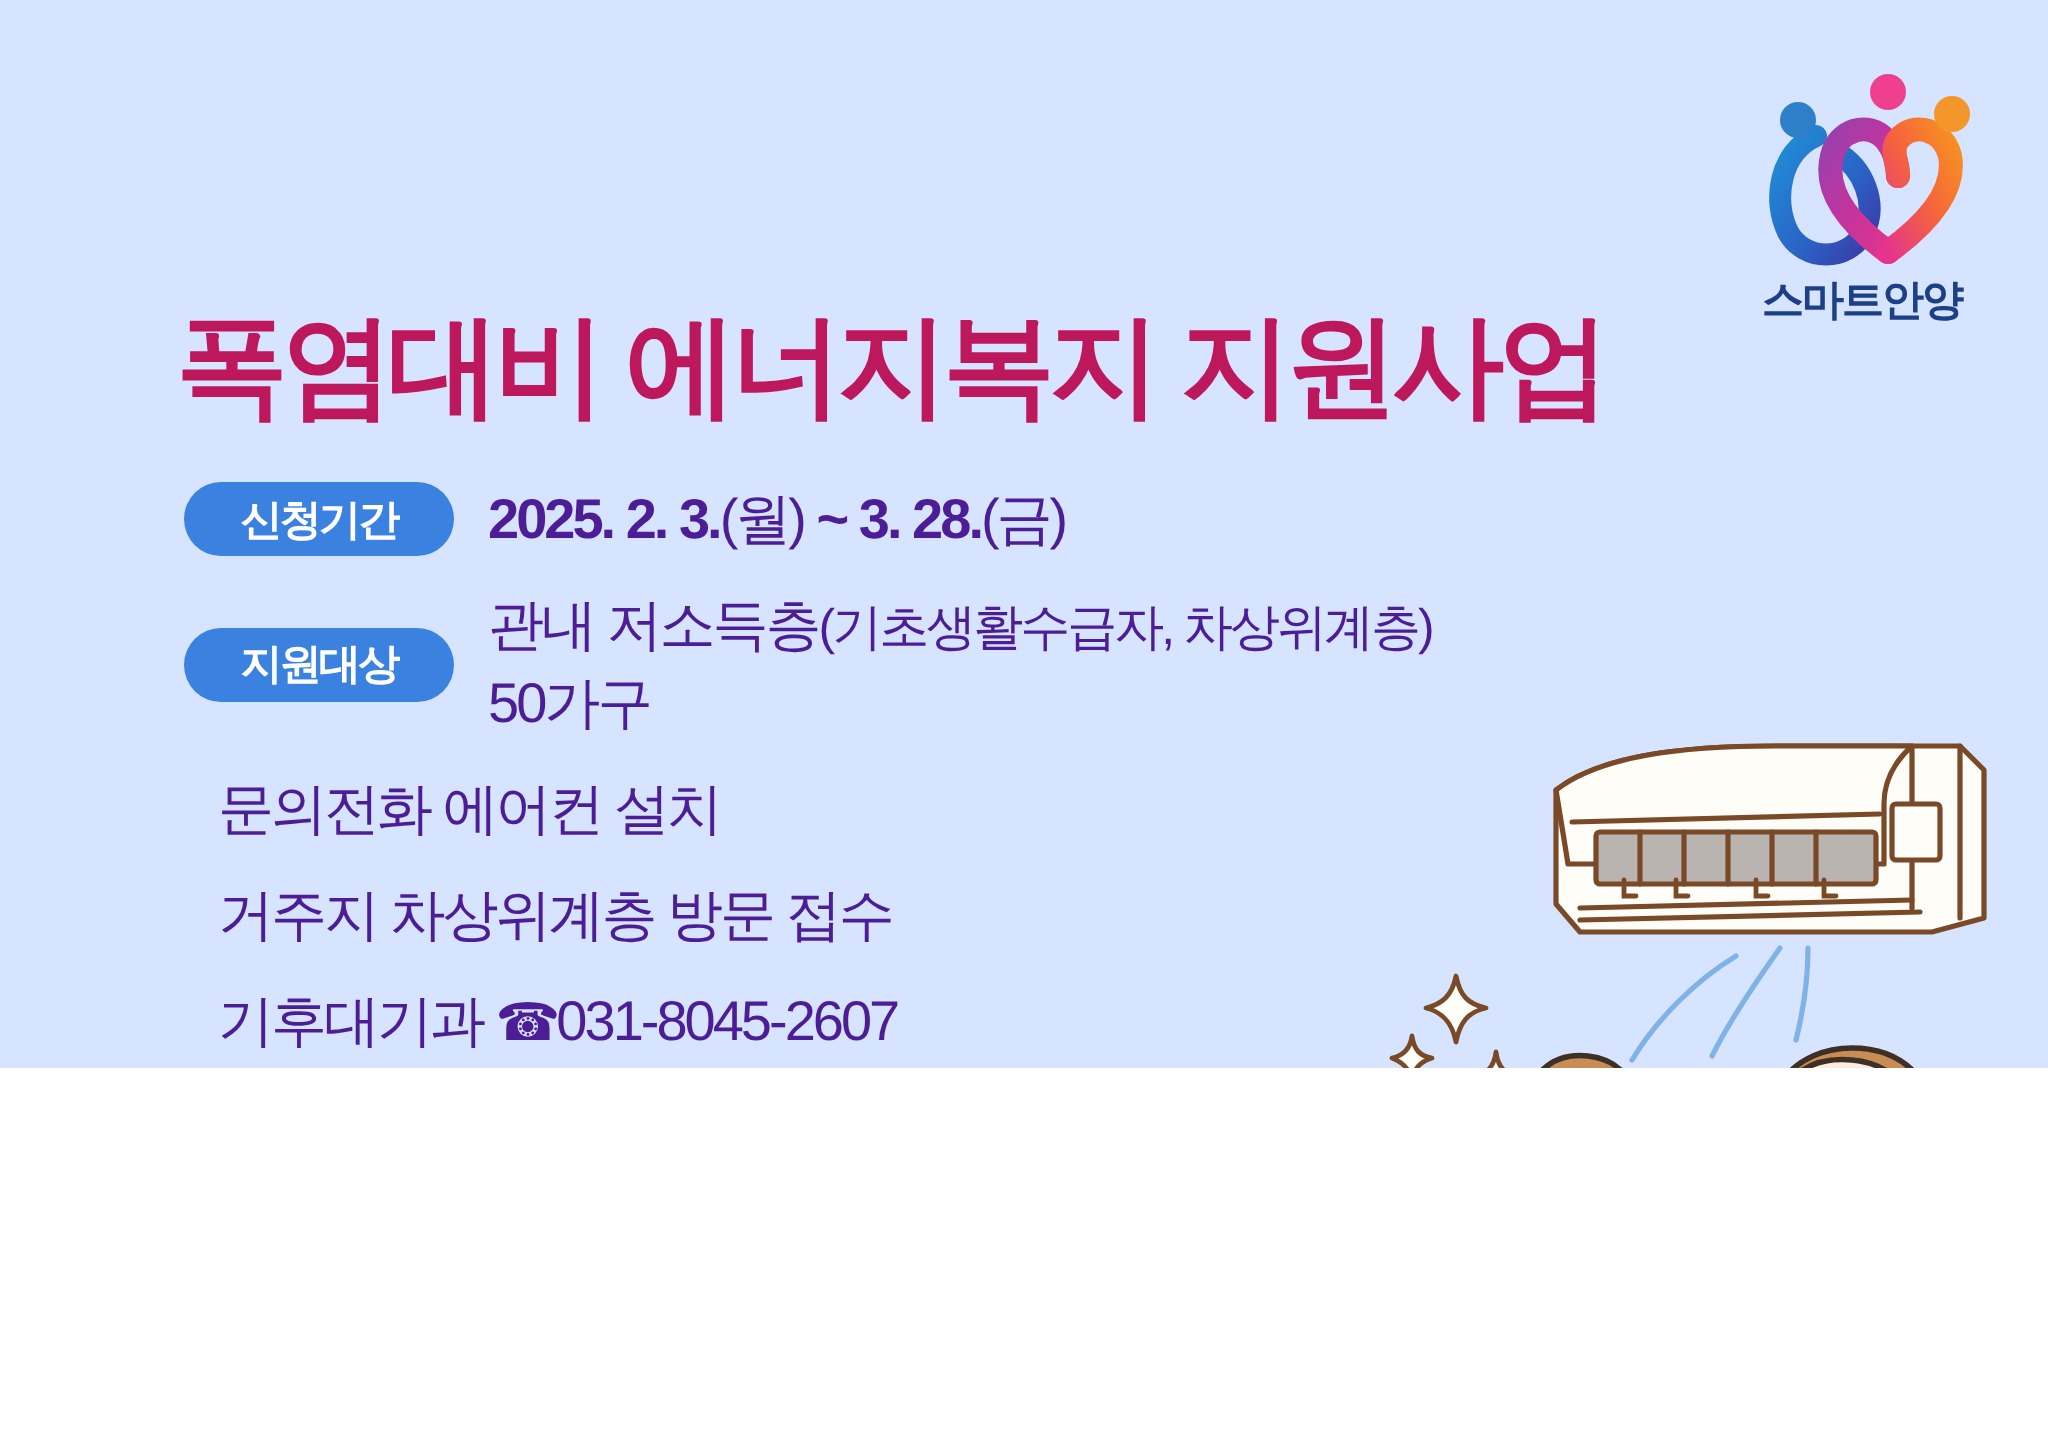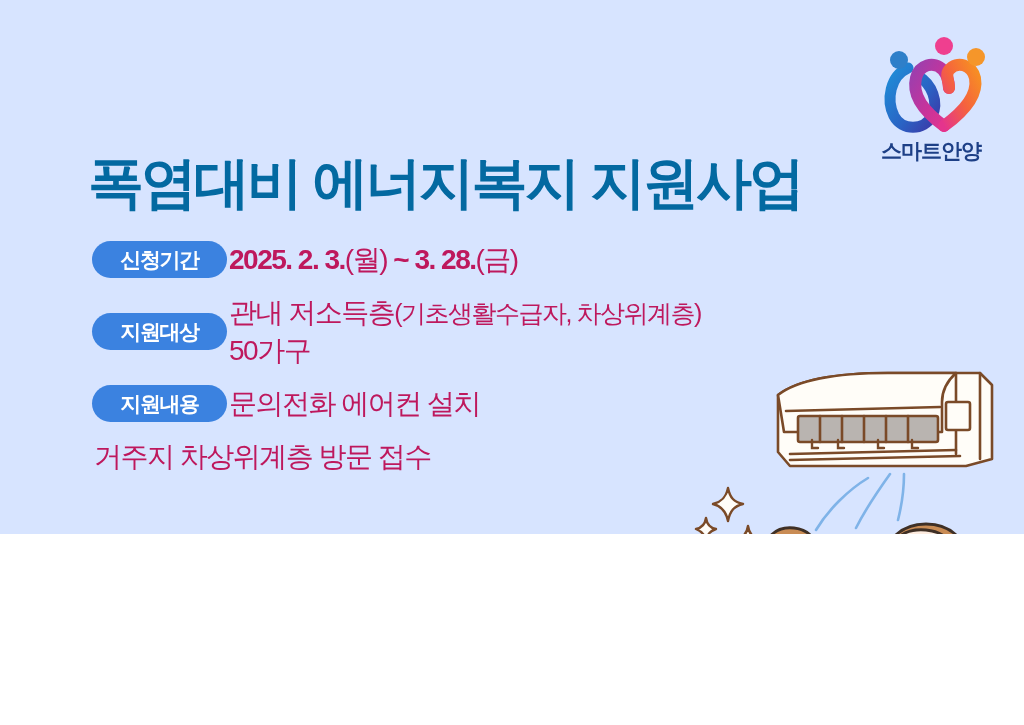--- a/index.html
+++ b/index.html
@@ -48,21 +48,21 @@
     line-height: 26px;
   }
 
   
   #title {
     position: absolute;
     left: 88px;
     top: 152px;
     font-size: 56px;
     font-weight: bold;
-    color: #0369a1;
+    color: #be185d;
     letter-spacing: -3px;
     white-space: nowrap;
     line-height: 62px;
   }
 
   
   #info {
     position: absolute;
     left: 92px;
     top: 240px;
@@ -82,22 +82,22 @@
     color: #ffffff;
     font-size: 21px;
     font-weight: bold;
     letter-spacing: -1.4px;
     display: flex;
     align-items: center;
     justify-content: center;
     box-sizing: border-box;
   }
   .value {
-    margin-left: 2px;
-    color: #be185d;
+    margin-left: 17px;
+    color: #4c1d95;
     font-size: 28px;
     letter-spacing: -1.5px;
     line-height: 38px;
     padding-top: 1px;
     white-space: nowrap;
   }
   .value.bold { font-weight: bold; }
   .value .paren { font-weight: normal; }
   .value .sub { font-size: 25px; }
   .phone-glyph {
@@ -160,29 +160,29 @@
       <div class="badge">신청기간</div>
       <div class="value bold"><span>2025. 2. 3.</span><span class="paren">(월)</span> <span>~</span> <span>3. 28.</span><span class="paren">(금)</span></div>
     </div>
 
     <div class="row">
       <div class="badge">지원대상</div>
       <div class="value"><span>관내 저소득층</span><span class="sub">(기초생활수급자, 차상위계층)</span><span class="line2">50가구</span></div>
     </div>
 
     <div class="row">
-      <div class="badge">지원내용</div>
       <div class="value">문의전화 에어컨 설치</div>
     </div>
 
     <div class="row">
       <div class="value">거주지 차상위계층 방문 접수</div>
     </div>
 
     <div class="row">
+      <div class="value"><span>기후대기과</span> <span class="phone-glyph">☎</span><span>031-8045-2607</span></div>
     </div>
 
   </div>
 
   <svg id="ac" viewBox="0 0 240 175">
     <g stroke="#7a4a28" stroke-width="2.6" fill="#fffdf8" stroke-linejoin="round" stroke-linecap="round">
       <path d="M8 33 C30 16 70 11 118 11 L210 11 L222 23 L222 97 L196 104 L20 104 L8 90 Z"></path>
       <path d="M8 33 C30 16 70 11 118 11 L186 11 C176 20 172 30 172 40 L172 70 L14 70 Z" fill="#fffdf8"></path>
       <path d="M16 49 L170 45" fill="none"></path>
       <rect x="28" y="54" width="140" height="26" rx="2" fill="#b9b4b0"></rect>

